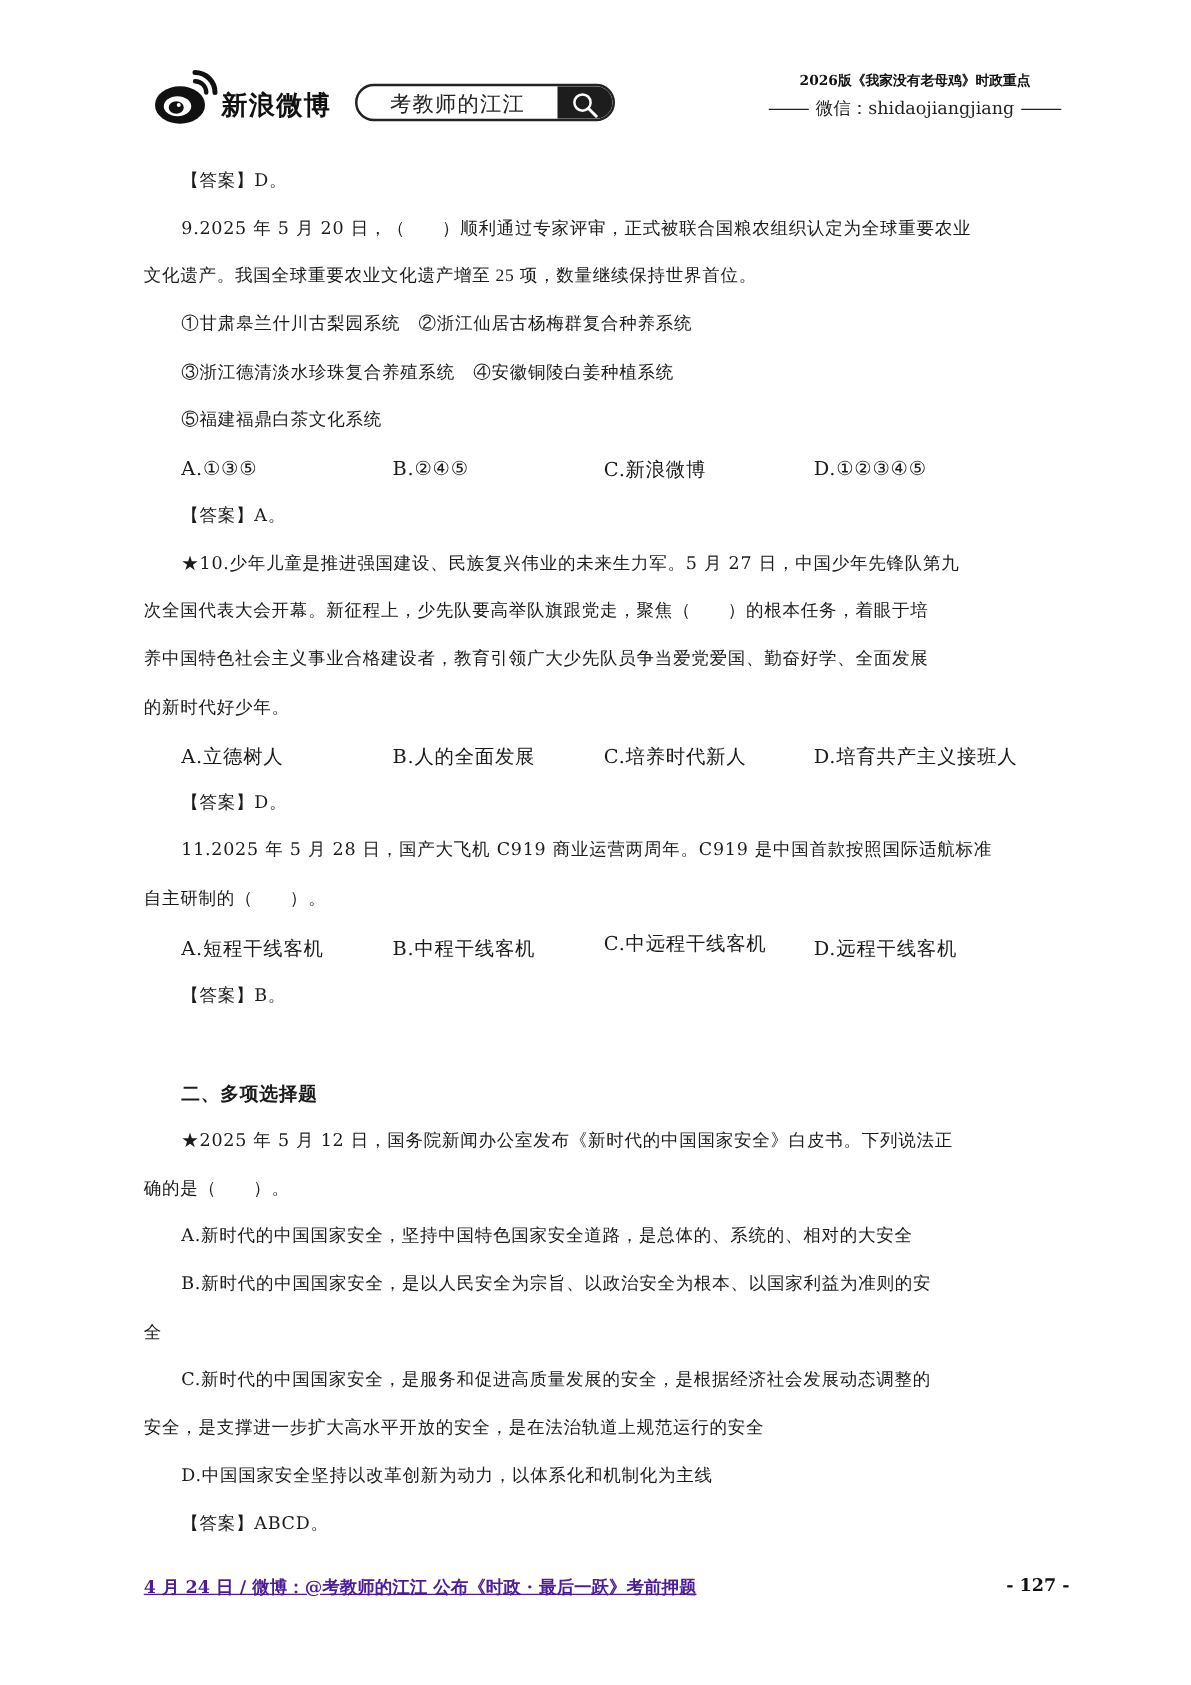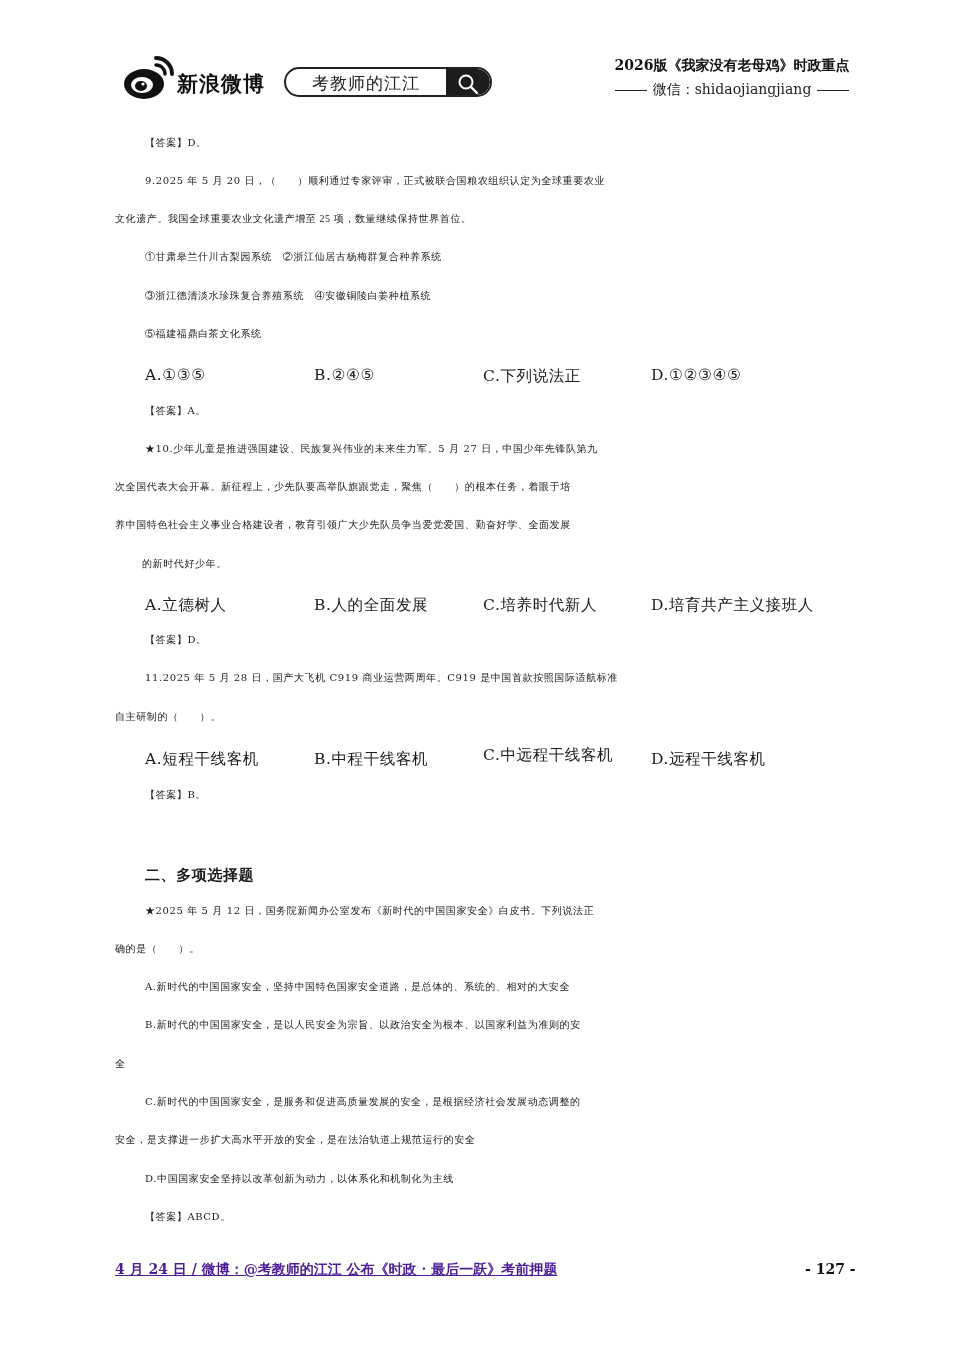--- a/index.html
+++ b/index.html
@@ -26,27 +26,27 @@
     font-size: 17px; color: #222; letter-spacing: 1px;
   }
   .search-btn {
     position: absolute; right: 0; top: 0; width: 44px; height: 100%;
     background: #1d1d1d; border-radius: 0 14px 14px 0;
   }
   .search-btn svg { position: absolute; left: 10px; top: 3px; }
   .header-right {
     position: absolute; left: 570px; top: 57px; width: 300px; text-align: center;
   }
-  .header-title { font-size: 14px; font-weight: bold; color: #111; }
+  .header-title { font-size: 11px; font-weight: bold; color: #111; }
   .header-sub { font-size: 14px; color: #222; margin-top: 6px; }
   .header-sub .dash { display: inline-block; width: 32px; border-top: 1px solid #222; vertical-align: middle; margin: 0 6px; }
 
   .content { position: absolute; left: 115px; top: 0; width: 730px; }
   .line {
-    position: absolute; font-size: 10px; white-space: nowrap; color: #1b1b1b;
+    position: absolute; font-size: 14px; white-space: nowrap; color: #1b1b1b;
     letter-spacing: 0.6px;
   }
   .indent { left: 30px; }
   .flush { left: 0; font-family: Liberation Serif, serif; }
   .opt { position: absolute; font-size: 15.5px; white-space: nowrap; letter-spacing: 0.6px; }
   .section { font-weight: bold; font-family: "DejaVu Sans", "Liberation Sans", sans-serif; font-size: 15px; }
   .footer-left {
     position: absolute; left: 115px; top: 1261px; font-size: 14px; font-weight: bold; color: #4c1d95;
     white-space: nowrap;
     text-decoration: underline;
@@ -90,28 +90,28 @@
 <div class="content">
   <div class="line indent" style="top:136px;">【答案】D。</div>
 
   <div class="line indent" style="top:174px;">9.2025 年 5 月 20 日，（　　）顺利通过专家评审，正式被联合国粮农组织认定为全球重要农业</div>
   <div class="line flush" style="top:212px;">文化遗产。我国全球重要农业文化遗产增至 25 项，数量继续保持世界首位。</div>
   <div class="line indent" style="top:250px;">①甘肃皋兰什川古梨园系统　②浙江仙居古杨梅群复合种养系统</div>
   <div class="line indent" style="top:289px;">③浙江德清淡水珍珠复合养殖系统　④安徽铜陵白姜种植系统</div>
   <div class="line indent" style="top:327px;">⑤福建福鼎白茶文化系统</div>
   <div class="opt" style="left:30px; top:366px;">A.①③⑤</div>
   <div class="opt" style="left:199px; top:366px;">B.②④⑤</div>
-  <div class="opt" style="left:368px; top:366px;">C.下列说法正</div>
+  <div class="opt" style="left:368px; top:366px;">C.新浪微博</div>
   <div class="opt" style="left:536px; top:366px;">D.①②③④⑤</div>
   <div class="line indent" style="top:404px;">【答案】A。</div>
 
   <div class="line indent" style="top:442px;">★10.少年儿童是推进强国建设、民族复兴伟业的未来生力军。5 月 27 日，中国少年先锋队第九</div>
   <div class="line flush" style="top:480px;">次全国代表大会开幕。新征程上，少先队要高举队旗跟党走，聚焦（　　）的根本任务，着眼于培</div>
   <div class="line flush" style="top:518px;">养中国特色社会主义事业合格建设者，教育引领广大少先队员争当爱党爱国、勤奋好学、全面发展</div>
-  <div class="line flush" style="top:557px;margin-left:27px;">的新时代好少年。</div>
+  <div class="line flush" style="top:557px;">的新时代好少年。</div>
   <div class="opt" style="left:30px; top:595px;">A.立德树人</div>
   <div class="opt" style="left:199px; top:595px;">B.人的全面发展</div>
   <div class="opt" style="left:368px; top:595px;">C.培养时代新人</div>
   <div class="opt" style="left:536px; top:595px;">D.培育共产主义接班人</div>
   <div class="line indent" style="top:633px;">【答案】D。</div>
 
   <div class="line indent" style="top:671px;">11.2025 年 5 月 28 日，国产大飞机 C919 商业运营两周年。C919 是中国首款按照国际适航标准</div>
   <div class="line flush" style="top:710px;">自主研制的（　　）。</div>
   <div class="opt" style="left:30px; top:749px;">A.短程干线客机</div>
   <div class="opt" style="left:199px; top:749px;">B.中程干线客机</div>

